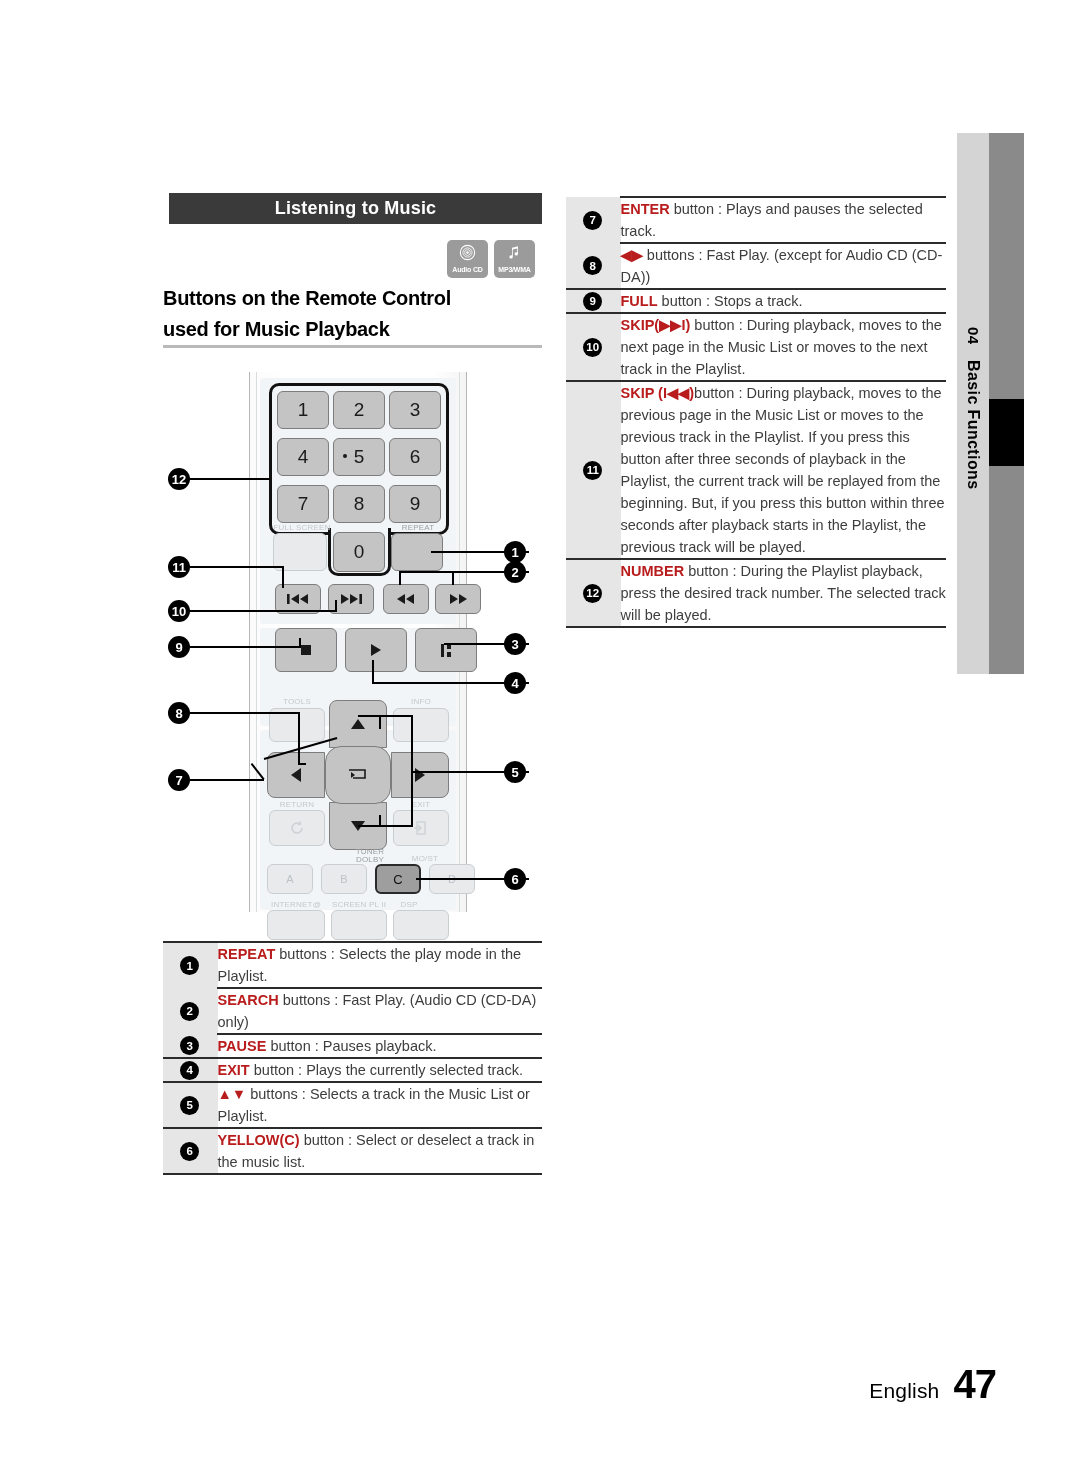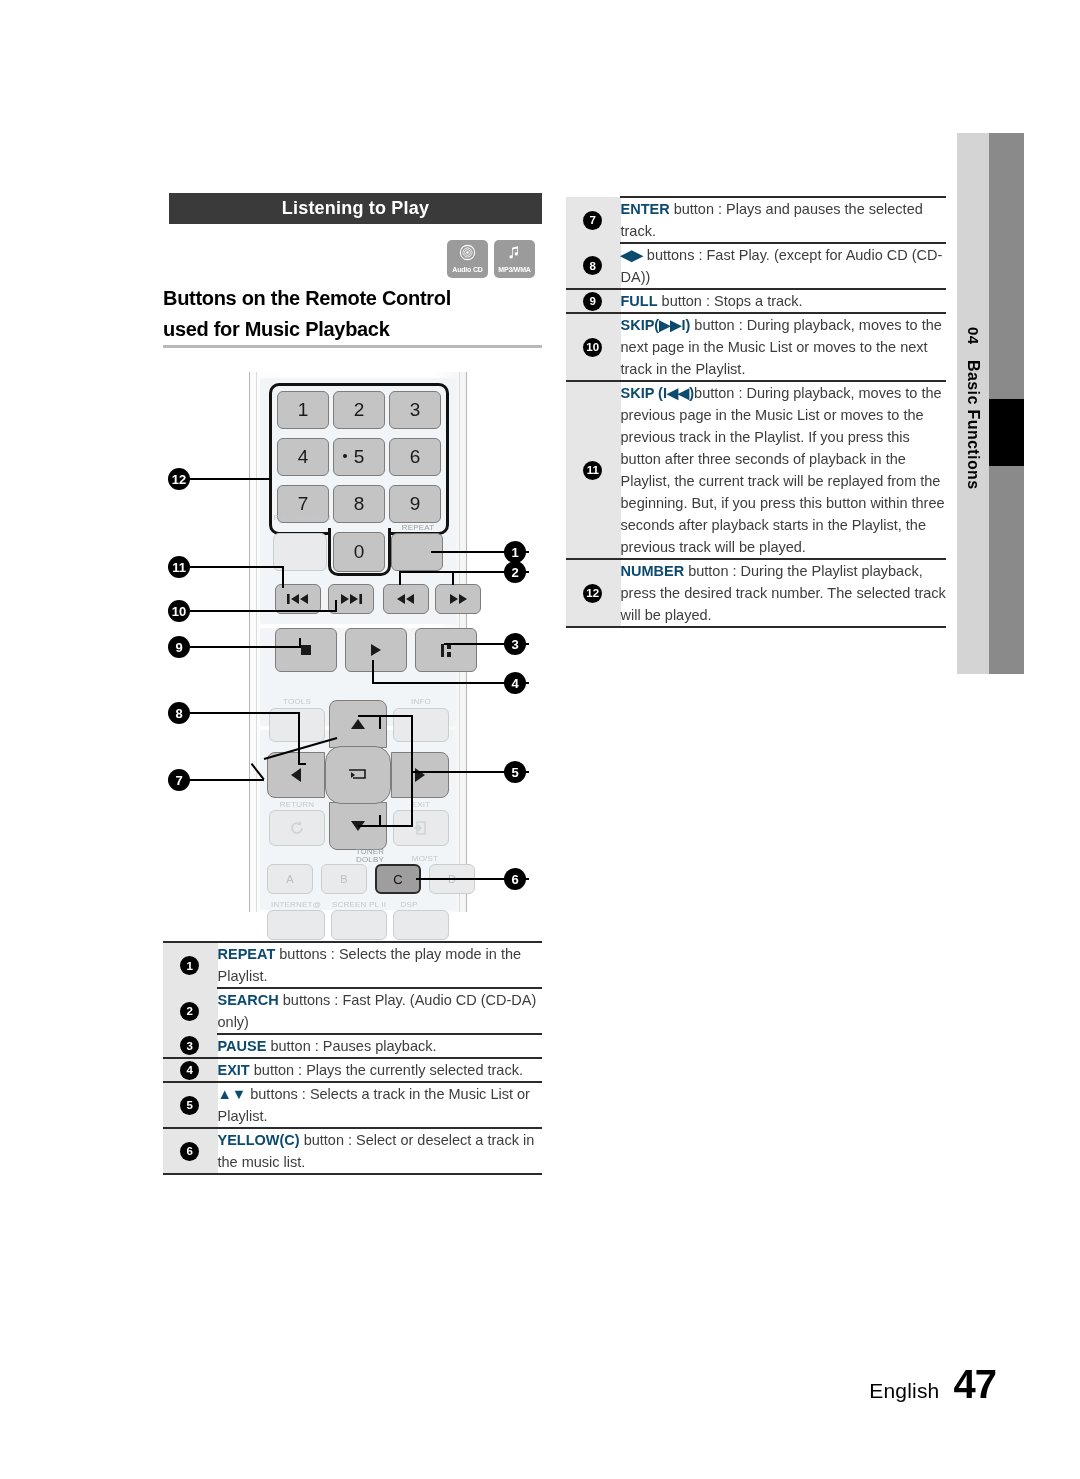--- a/index.html
+++ b/index.html
@@ -126,21 +126,21 @@
   }
   table.spec td { vertical-align: middle; padding: 0; }
   td.numcell {
     width: 54px; background: #e6e6e6; text-align: center;
   }
   td.txtcell {
     padding: 9px 6px 9px 12px;
     font-size: 14.5px; line-height: 22px; color: #3d3d3d;
     border-left: 1px solid #e6e6e6;
   }
-  td.txtcell b { color: #0c4a6e; font-weight: bold; }
+  td.txtcell b { color: #b91c1c; font-weight: bold; }
   .rowdot {
     display: inline-flex; width: 19px; height: 19px; border-radius: 50%;
     background: #000; color: #fff; font-size: 11.5px; font-weight: bold;
     align-items: center; justify-content: center;
   }
   tr.rule-full > td { border-top: 2px solid #2b2b2b; }
   tr.rule-text > td.txtcell { border-top: 2px solid #2b2b2b; }
   tr.rule-text > td.numcell { border-top: none; }
   tr.lastrule > td { border-bottom: 2px solid #2b2b2b; }
 
@@ -161,21 +161,21 @@
     <div class="sidebar-text-strip"></div>
     <div class="sidebar-bar"></div>
     <div class="sidebar-bar-active"></div>
     <div class="sidebar-label">
       <span class="sidebar-num">04</span>
       <span class="sidebar-gap"></span>
       <span>Basic Functions</span>
     </div>
   </div>
 
-  <div class="banner">Listening to Play</div>
+  <div class="banner">Listening to Music</div>
 
   <div class="badges">
     <div class="badge">
       <span class="badge-glyph">
         <svg width="17" height="17" viewBox="0 0 20 20">
           <circle cx="10" cy="10" r="8.4" fill="none" stroke="#ffffff" stroke-width="1.3"></circle>
           <circle cx="10" cy="10" r="5.4" fill="none" stroke="#ffffff" stroke-width="1"></circle>
           <circle cx="10" cy="10" r="3.4" fill="none" stroke="#ffffff" stroke-width="1"></circle>
           <circle cx="10" cy="10" r="1.5" fill="#ffffff"></circle>
         </svg>
@@ -222,21 +222,21 @@
     <div class="key" style="left:170px;top:78px;width:52px;height:38px;">5</div>
     <div style="position:absolute;left:180px;top:94px;width:4px;height:4px;border-radius:50%;background:#1a1a1a;"></div>
     <div class="key" style="left:226px;top:78px;width:52px;height:38px;">6</div>
 
     <div class="key" style="left:114px;top:125px;width:52px;height:38px;">7</div>
     <div class="key" style="left:170px;top:125px;width:52px;height:38px;">8</div>
     <div class="key" style="left:226px;top:125px;width:52px;height:38px;">9</div>
 
     <div class="key" style="left:170px;top:172px;width:52px;height:40px;">0</div>
 
-    <div class="keylabel" style="left:104px;top:153px;width:70px;text-align:center;">FULL SCREEN</div>
+    <div class="keylabel" style="left:104px;top:163px;width:70px;text-align:center;">FULL SCREEN</div>
     <div class="key dim" style="left:110px;top:173px;width:54px;height:38px;"></div>
 
     <div class="keylabel dk" style="left:222px;top:163px;width:66px;">REPEAT</div>
     <div class="key" style="left:228px;top:173px;width:52px;height:38px;"></div>
 
     <div class="key sm" style="left:112px;top:224px;width:46px;height:30px;">
       <svg width="26" height="12" viewBox="0 0 26 12">
           <rect x="2" y="1" width="2.6" height="10" fill="#1a1a1a"></rect>
           <path d="M14 1 6 6l8 5z" fill="#1a1a1a"></path>
           <path d="M23 1l-8 5 8 5z" fill="#1a1a1a"></path>

